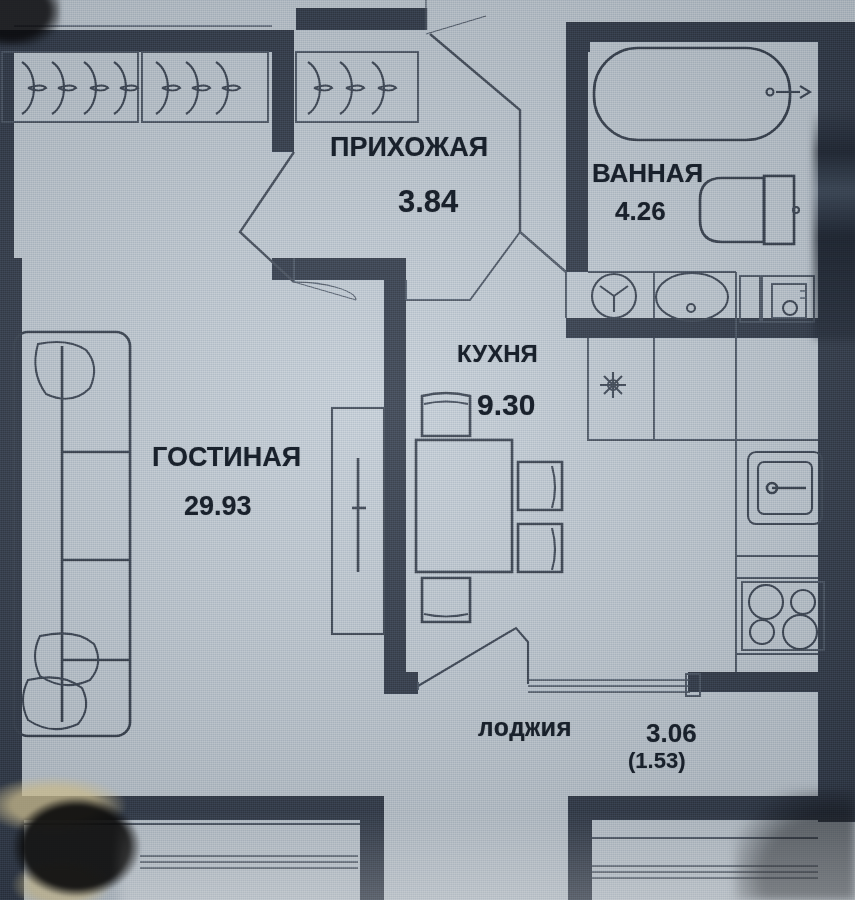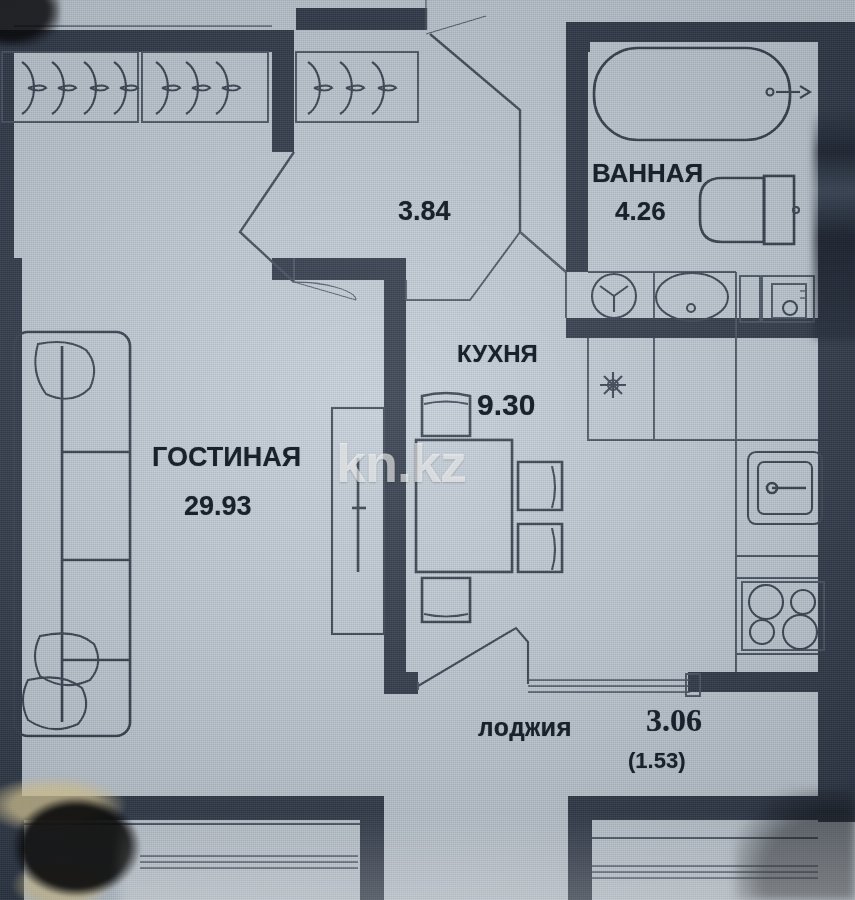--- a/index.html
+++ b/index.html
@@ -266,36 +266,36 @@
     </g>
 
     <g>
       <path class="hair" d="M14,26 L272,26"></path>
       <path class="hair" d="M426,0 L426,8"></path>
     </g>
   </svg>
 
   <div class="txtlayer">
 
-    <span class="tx" style="left:398px;top:196px;font-size:27px;">3.84</span>
+    <span class="tx" style="left:330px;top:132px;font-size:27px;">ПРИХОЖАЯ</span>
+    <span class="tx" style="left:398px;top:184px;font-size:31px;">3.84</span>
 
     <span class="tx" style="left:592px;top:158px;font-size:26px;">ВАННАЯ</span>
     <span class="tx" style="left:615px;top:196px;font-size:26px;text-align:center;">4.26</span>
 
     <span class="tx" style="left:457px;top:340px;font-size:24px;">КУХНЯ</span>
     <span class="tx" style="left:477px;top:388px;font-size:30px;">9.30</span>
 
     <span class="tx" style="left:152px;top:442px;font-size:27px;">ГОСТИНАЯ</span>
     <span class="tx" style="left:184px;top:491px;font-size:27px;">29.93</span>
 
     <span class="tx" style="left:478px;top:714px;font-size:26px;font-family:Liberation Mono, monospace;">лоджия</span>
-    <span class="tx" style="left:646px;top:702px;font-size:32px;font-family:Liberation Serif, serif;">3.06</span>
+    <span class="tx" style="left:646px;top:718px;font-size:26px;">3.06</span>
     <span class="tx" style="left:628px;top:748px;font-size:22px;">(1.53)</span>
   </div>
 
-  <div class="wm" style="left:336px;top:432px;">kn.kz</div>
 
   <div class="artifact-tl"></div>
   <div class="artifact-r"></div>
   <div class="artifact-bl"></div>
   <div class="artifact-br"></div>
   <div class="glare"></div>
 </div>
 
 </body></html>

